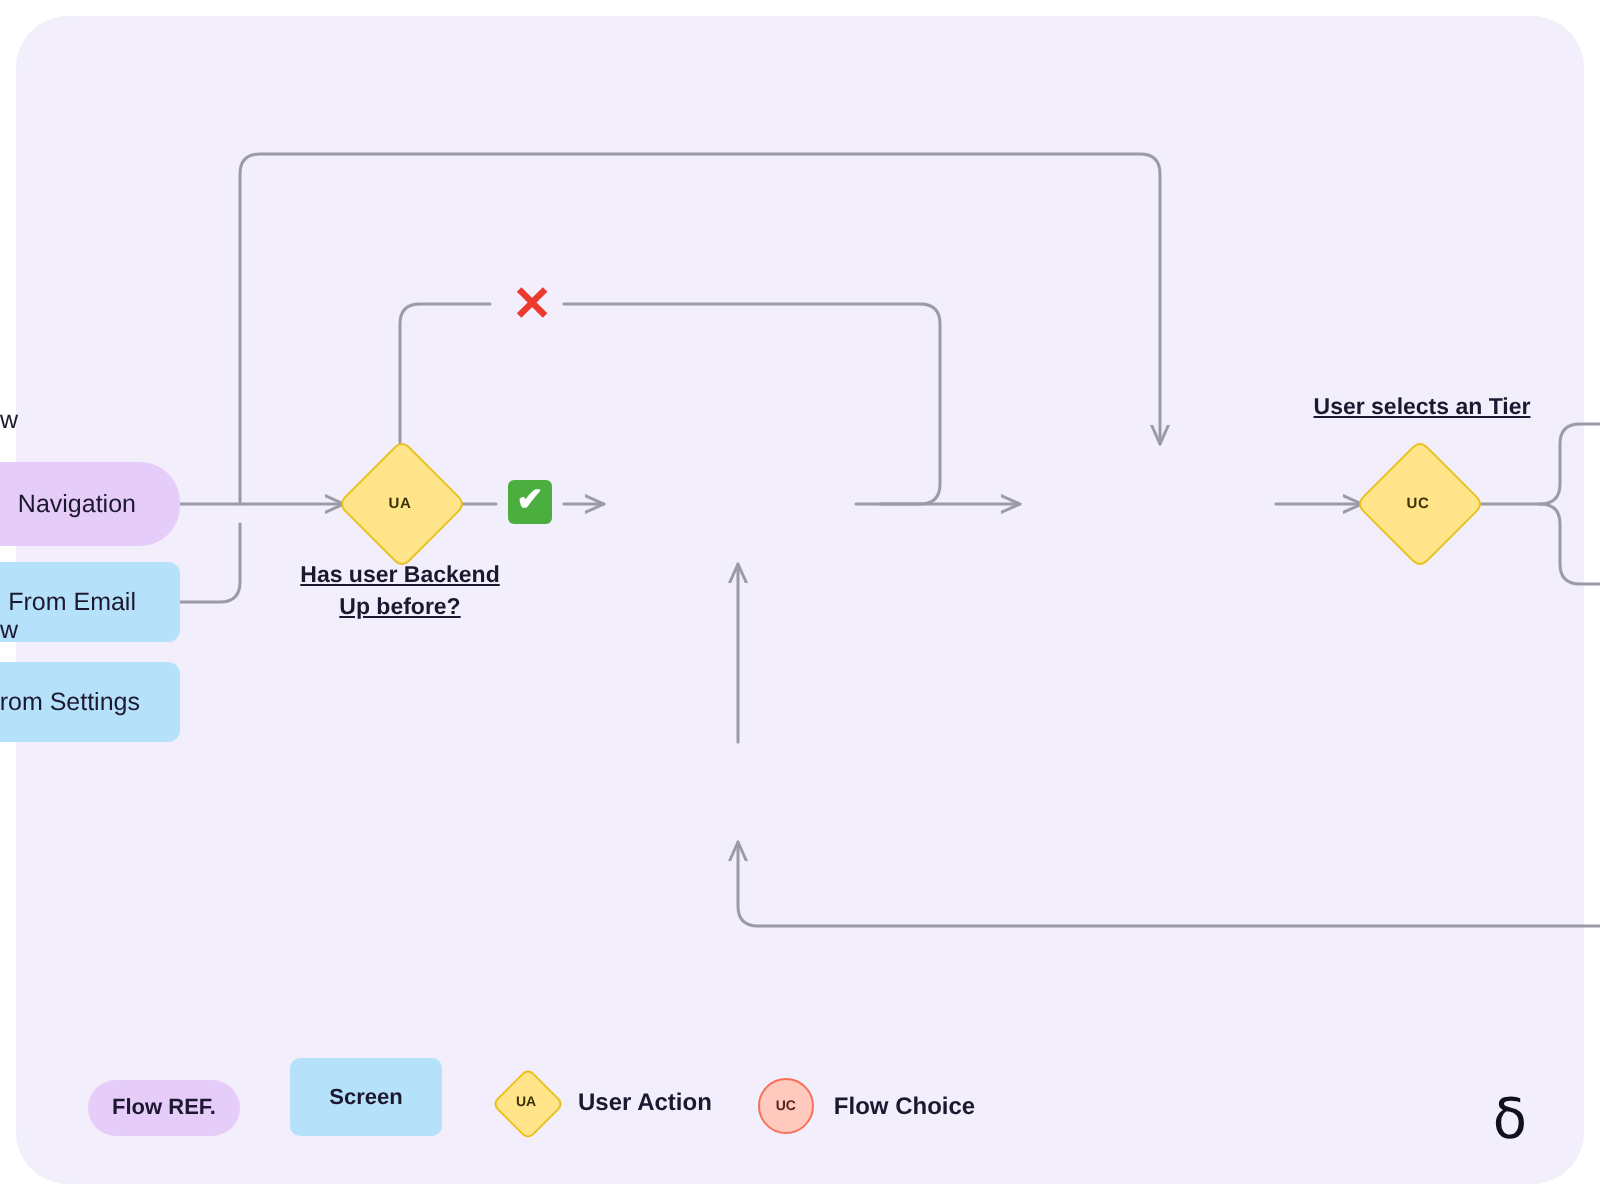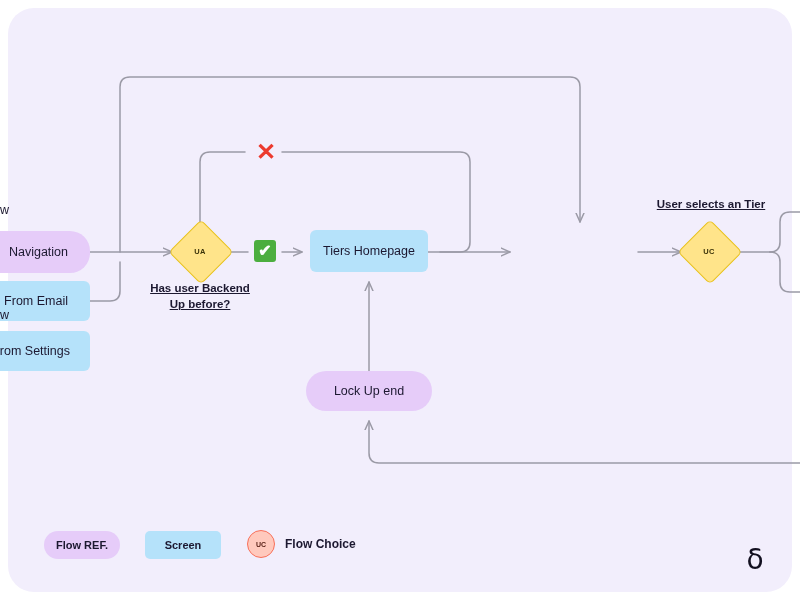--- a/index.html
+++ b/index.html
@@ -134,21 +134,21 @@
     justify-content: center;
     font-size: 11px;
     font-weight: 600;
     box-sizing: border-box;
   }
   .leg-chip.flow {
     width: 76px; height: 28px;
     background: #e6ccf9; border-radius: 14px; color: #1c1830;
   }
   .leg-chip.screen {
-    width: 76px; height: 28px;
+    width: 76px; height: 39px;
     background: #b5e2fa; border-radius: 5px; color: #1c1830;
   }
   .leg-chip.backend {
     width: 88px; height: 28px;
     background: #161616; border-radius: 5px; color: #ffffff; font-weight: 700;
   }
   .leg-diamond-wrap {
     position: relative; width: 34px; height: 34px;
   }
   .leg-diamond {
@@ -230,24 +230,22 @@
       <path d="M 369 371 L 369 282" marker-end="url(#arrow)"></path>
     </g>
   </svg>
 
   <div class="node n-flow" style="left:-24px; top:231px; width:114px; height:42px; justify-content:flex-end; padding-right:22px;">Navigation</div>
 
   <div class="node n-screen" style="left:-24px; top:281px; width:114px; height:40px; justify-content:flex-end; padding-right:22px;">From Email</div>
 
   <div class="node n-screen" style="left:-24px; top:331px; width:114px; height:40px; justify-content:flex-end; padding-right:20px;">From Settings</div>
 
-  <div class="node n-screen" style="left:310px; top:230px; width:118px; height:42px;">Tiers Homepage</div>
-
-
-  <div class="node n-flow" style="left:306px; top:371px; width:126px; height:40px;">Lock Up end</div>
+
+
 
   <div style="position:absolute;left:0px;top:203px;font-size:12.5px;font-weight:500;color:#1c1830;">w</div>
   <div style="position:absolute;left:0px;top:308px;font-size:12.5px;font-weight:500;color:#1c1830;">w</div>
 
   <div class="diamond" style="left:178px; top:229px;"></div>
   <div class="diamond-label" style="left:178px; top:229px;">UA</div>
   <div class="caption" style="left:140px; top:281px; width:120px;">
     <div>Has user Backend</div>
     <div>Up before?</div>
   </div>
@@ -262,20 +260,27 @@
   <div id="legend">
     <div class="leg-item" style="margin-right:25px;">
       <div class="leg-chip flow">Flow REF.</div>
     </div>
 
     <div class="leg-item" style="margin-right:25px;">
       <div class="leg-chip screen">Screen</div>
     </div>
 
 
+    <div class="leg-item" style="margin-right:22px;">
+      <div class="leg-diamond-wrap">
+        <div class="leg-diamond"></div>
+        <div class="leg-diamond-txt">UA</div>
+      </div>
+      <span class="leg-text">User Action</span>
+    </div>
 
     <div class="leg-item">
       <div class="leg-circle-wrap">
         <div class="leg-circle"></div>
         <div class="leg-circle-txt">UC</div>
       </div>
       <span class="leg-text">Flow Choice</span>
     </div>
   </div>
 

